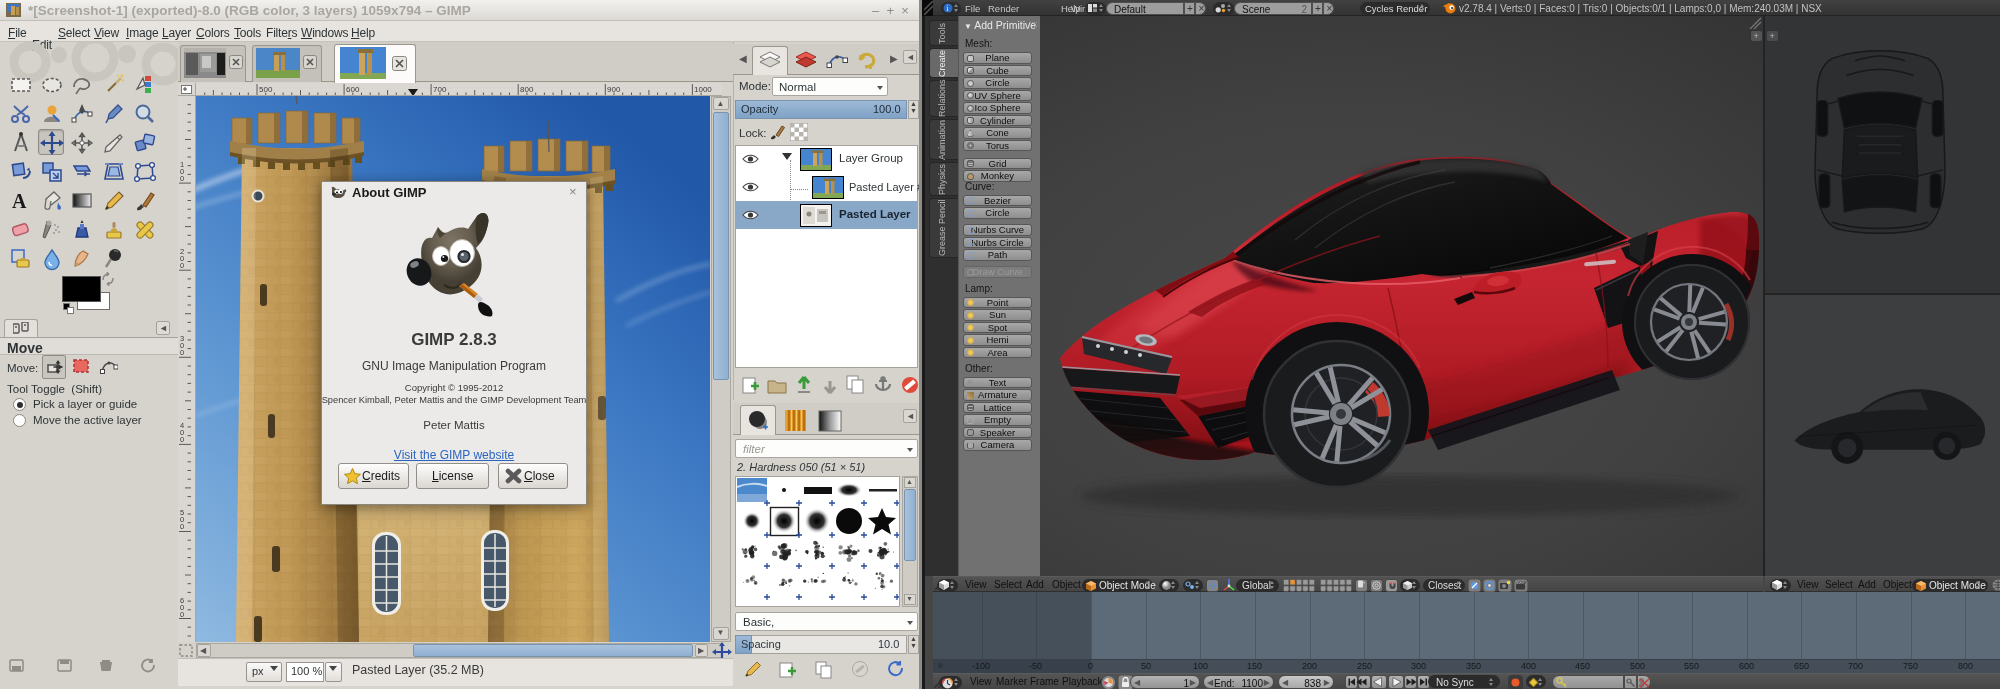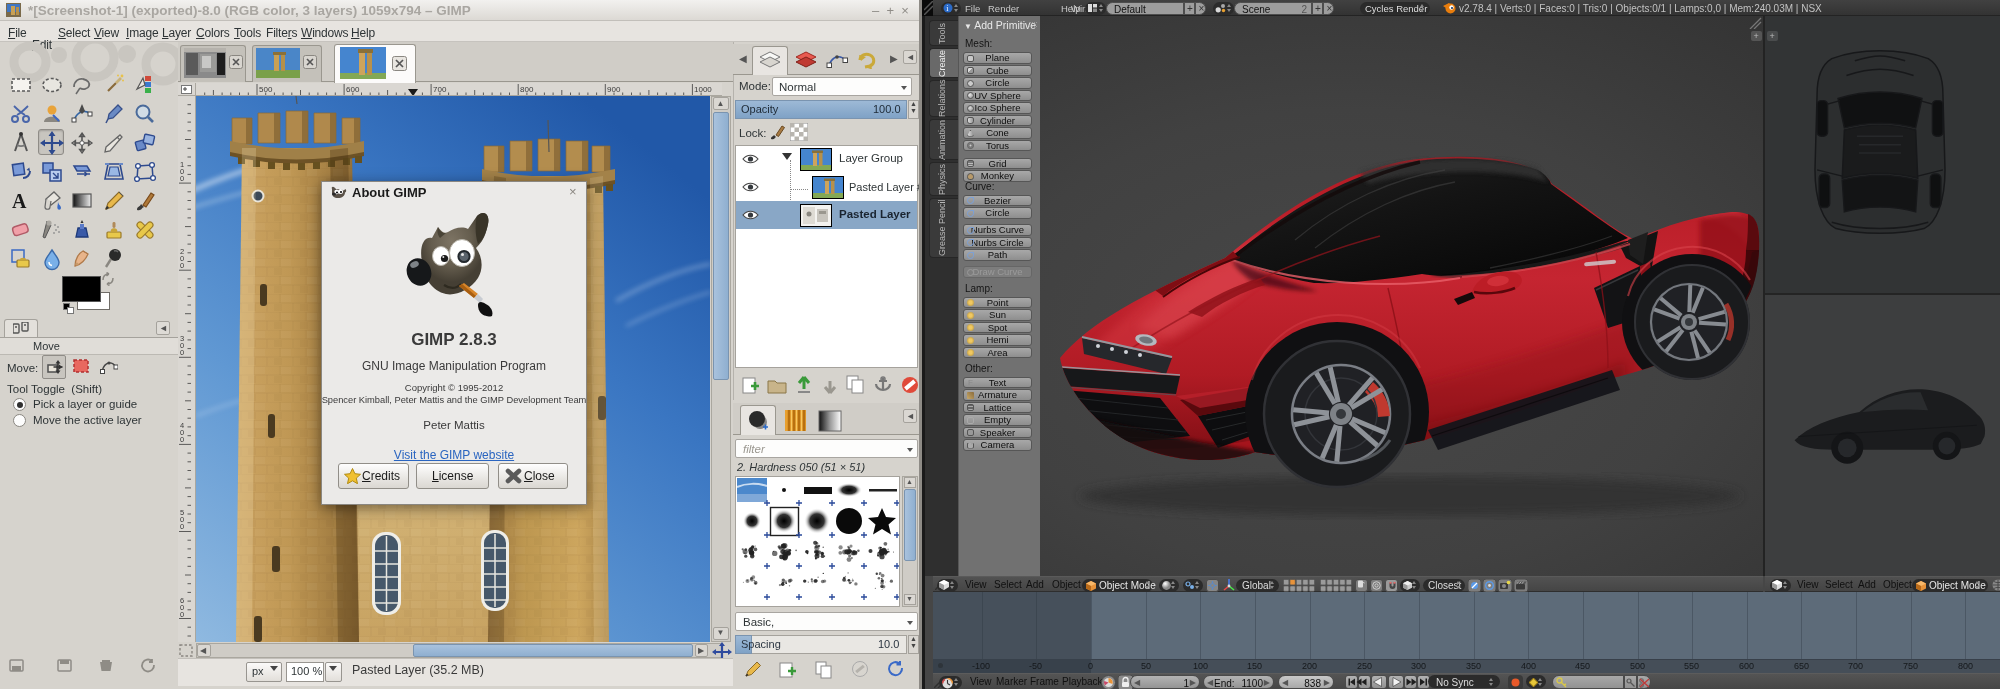--- a/index.html
+++ b/index.html
@@ -258,21 +258,21 @@
   <svg class="a" style="left:13px;top:322px;" width="16" height="12">
         <rect x="0" y="2" width="6" height="9" rx="1" fill="none" stroke="#555" stroke-width="1.4"></rect>
         <rect x="9" y="0" width="6" height="9" rx="1" fill="none" stroke="#555" stroke-width="1.4"></rect>
         <circle cx="3" cy="5" r="1" fill="#555"></circle>
         <circle cx="12" cy="3" r="1" fill="#555"></circle>
       </svg>
   <div class="a" style="left:156px;top:321px;width:14px;height:14px;background:#dedbd6;border:1px solid #a5a29c;border-radius:2px;"></div>
   <div class="a" style="left:159px;top:323px;font-size:9px;color:#555;">◄</div>
   <div class="a" style="left:0px;top:337px;width:178px;height:1px;background:#a5a29c;"></div>
   <div class="a" style="left:0px;top:338px;width:178px;height:17px;background:#e0ddd8;border-bottom:1px solid #bcb9b3;"></div>
-  <div class="a" style="left:7px;top:340px;font-size:11px;font-weight:normal;color:#2e3436;margin-left:26px;">Move</div>
+  <div class="a" style="left:7px;top:340px;font-size:14px;font-weight:bold;color:#2e3436;">Move</div>
   <div class="a" style="left:7px;top:362px;font-size:11.5px;color:#2e3436;">Move:</div>
   <div class="a" style="left:42px;top:355px;width:24px;height:24px;background:#c8c5bf;border:1px solid #8f8c87;border-radius:2px;"></div>
   <svg class="a" style="left:46px;top:359px;" width="17" height="17">
         <g stroke="#3f4b9e" stroke-width="1.6" fill="#5a66b4">
           <rect x="2" y="6" width="9" height="7" fill="#e8e4da" stroke="#555"></rect>
           <path d="M12 3 v10 M7.5 8 h9" stroke="#333"></path>
           <path d="M12 1 l2.5 3.5 h-5z" fill="#333" stroke="none"></path>
           <path d="M12 15 l2.5 -3.5 h-5z" fill="#333" stroke="none"></path>
           <path d="M16.5 8 l-3.5 -2.5 v5z" fill="#333" stroke="none"></path>
         </g>
@@ -695,21 +695,21 @@
         </svg>
   <svg class="a" style="left:856px;top:51px;" width="22" height="18">
           <path d="M4 9 C4 4 10 2 14 4 C19 6.5 19 13 14 15 L9 16" fill="none" stroke="#caa93a" stroke-width="3"></path>
           <path d="M10 16.5 l6 2 -1 -6z" fill="#caa93a"></path>
           <path d="M3 4 l2 6 5 -4z" fill="#caa93a"></path>
         </svg>
   <div class="a" style="left:890px;top:53px;font-size:10px;color:#555;">▶</div>
   <div class="a" style="left:903px;top:50px;width:14px;height:14px;background:#dad7d2;border:1px solid #a5a29c;border-radius:2px;"></div>
   <div class="a" style="left:906px;top:52px;font-size:9px;color:#555;">◄</div>
   <div class="a" style="left:739px;top:80px;font-size:11.5px;color:#2e3436;">Mode:</div>
-  <div class="combo" style="left:772px;top:77px;width:140px;height:19px;">
+  <div class="combo" style="left:772px;top:77px;width:116px;height:19px;">
           <span style="position:absolute;left:6px;top:2.5px;">Normal</span>
           <span class="ar"></span>
         </div>
   <div class="a" style="left:735px;top:100px;width:172px;height:19px;background:linear-gradient(#9db9d6,#7fa2c6);border:1px solid #7a94b0;"></div>
   <div class="a" style="left:741px;top:102.5px;font-size:11px;color:#1e2a36;">Opacity</div>
   <div class="a" style="left:873px;top:102.5px;font-size:11px;color:#1e2a36;">100.0</div>
   <div class="a" style="left:908px;top:100px;width:11px;height:19px;background:#dad7d2;border:1px solid #a5a29c;"></div>
   <div class="a" style="left:910px;top:100px;font-size:7px;color:#444;">▲<br>▼</div>
   <div class="a" style="left:739px;top:127px;font-size:11.5px;color:#2e3436;">Lock:</div>
   <svg class="a" style="left:768px;top:122px;" width="20" height="20">

